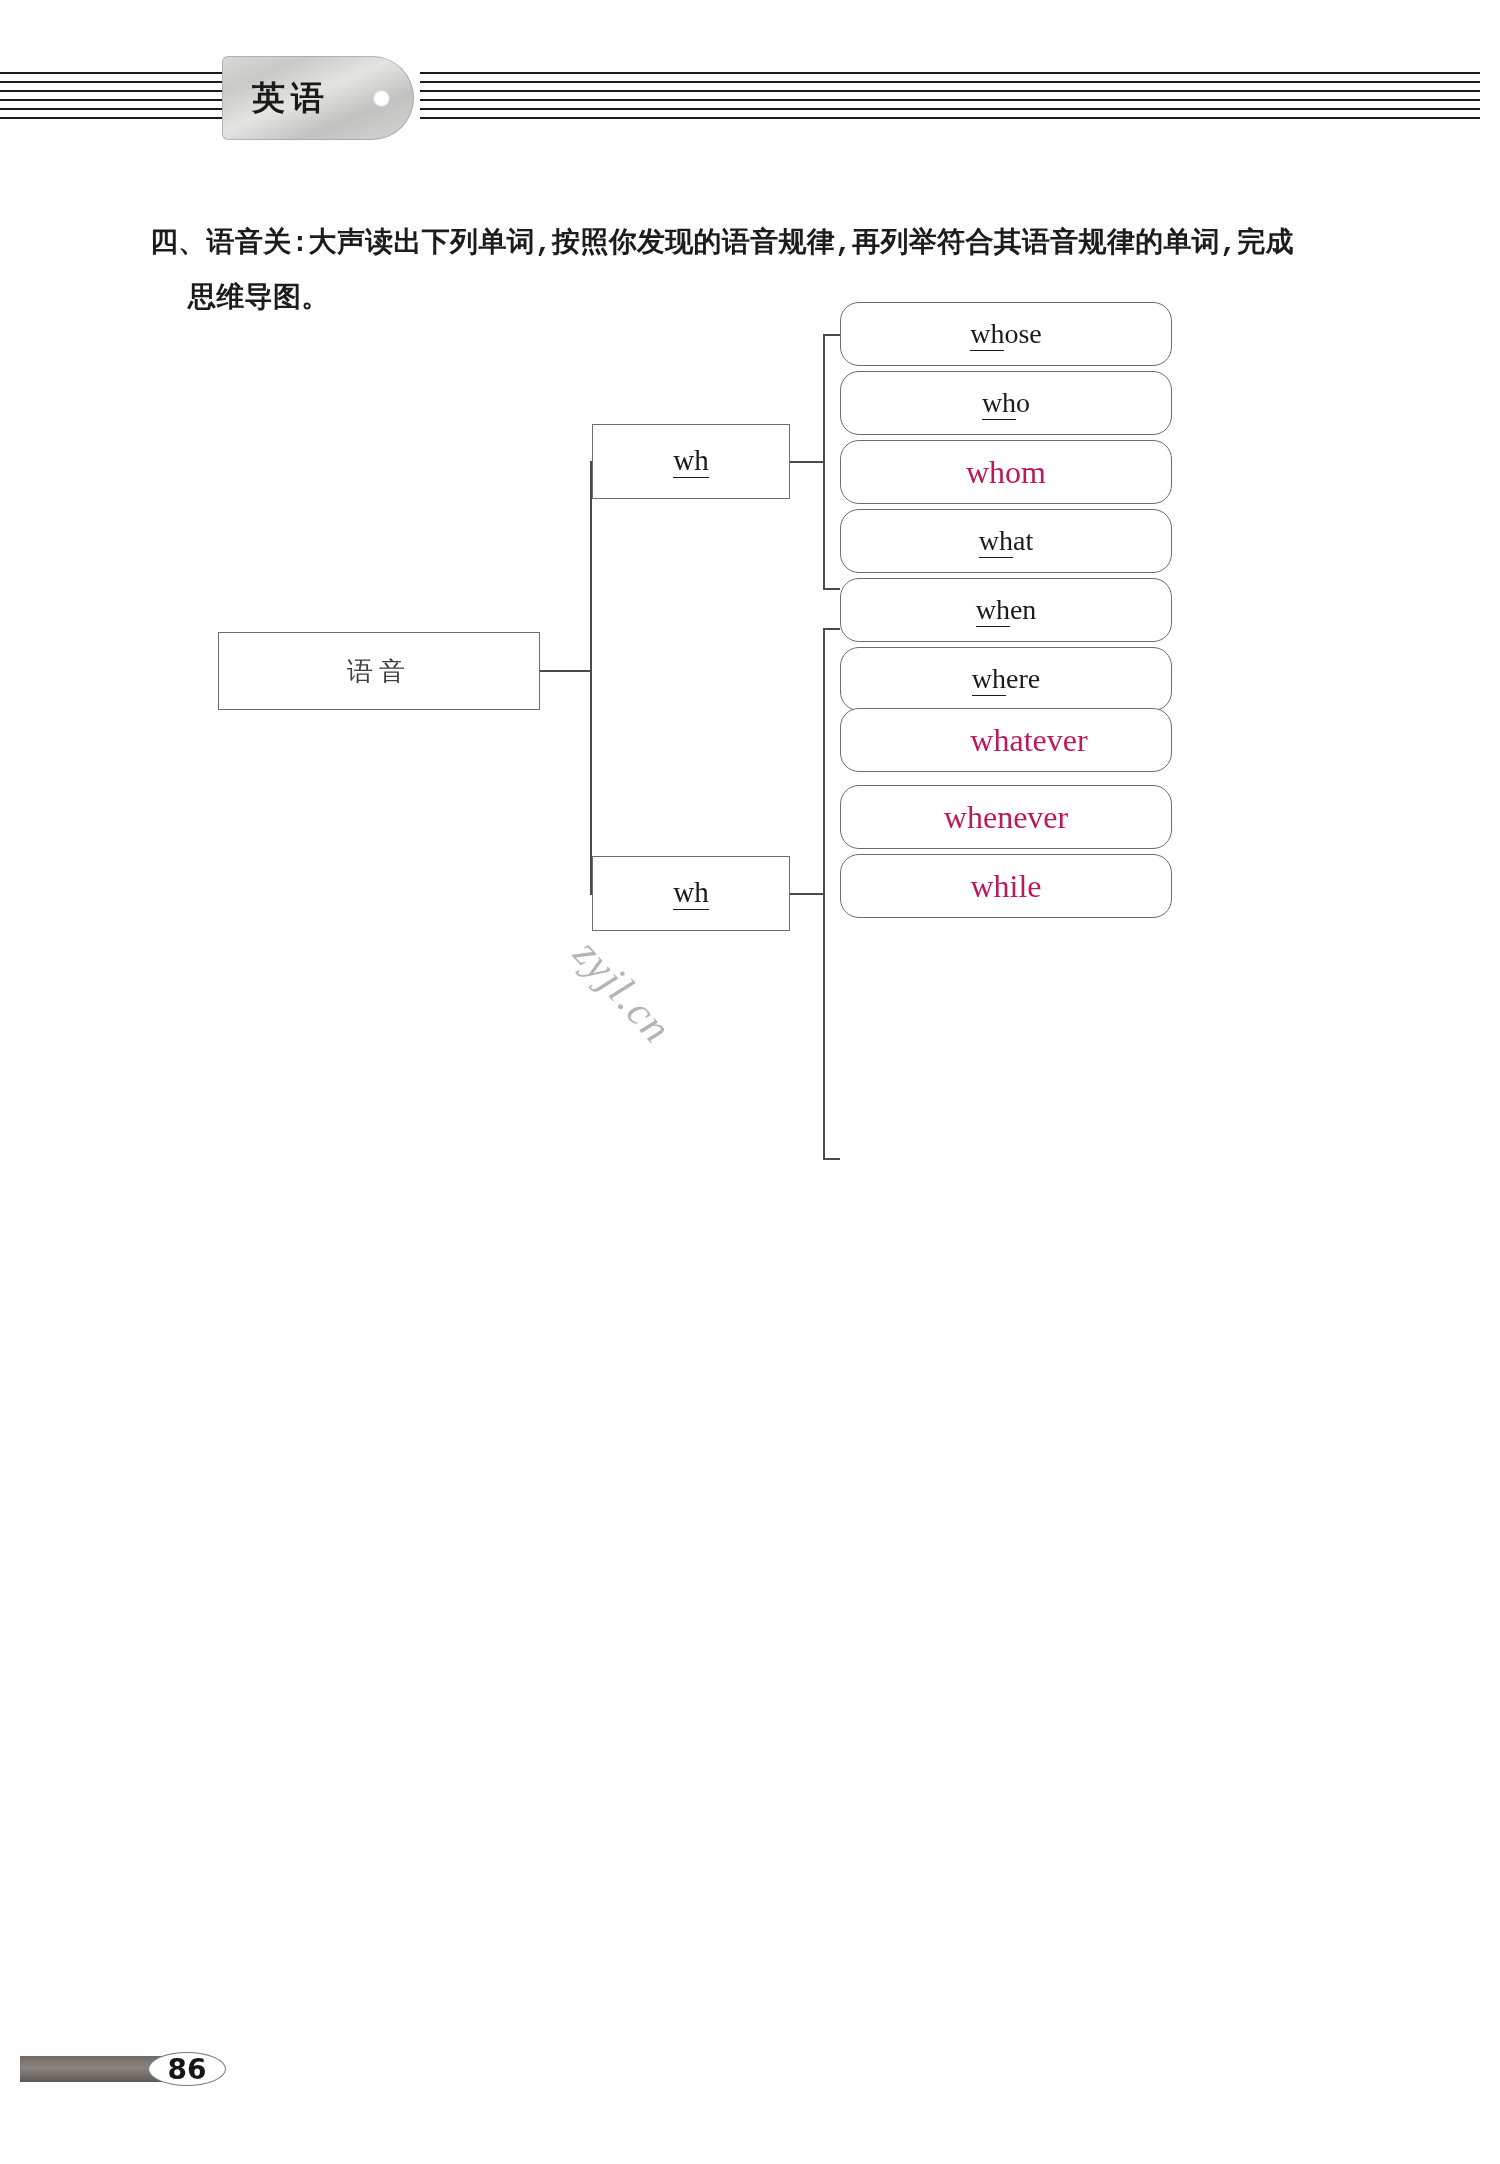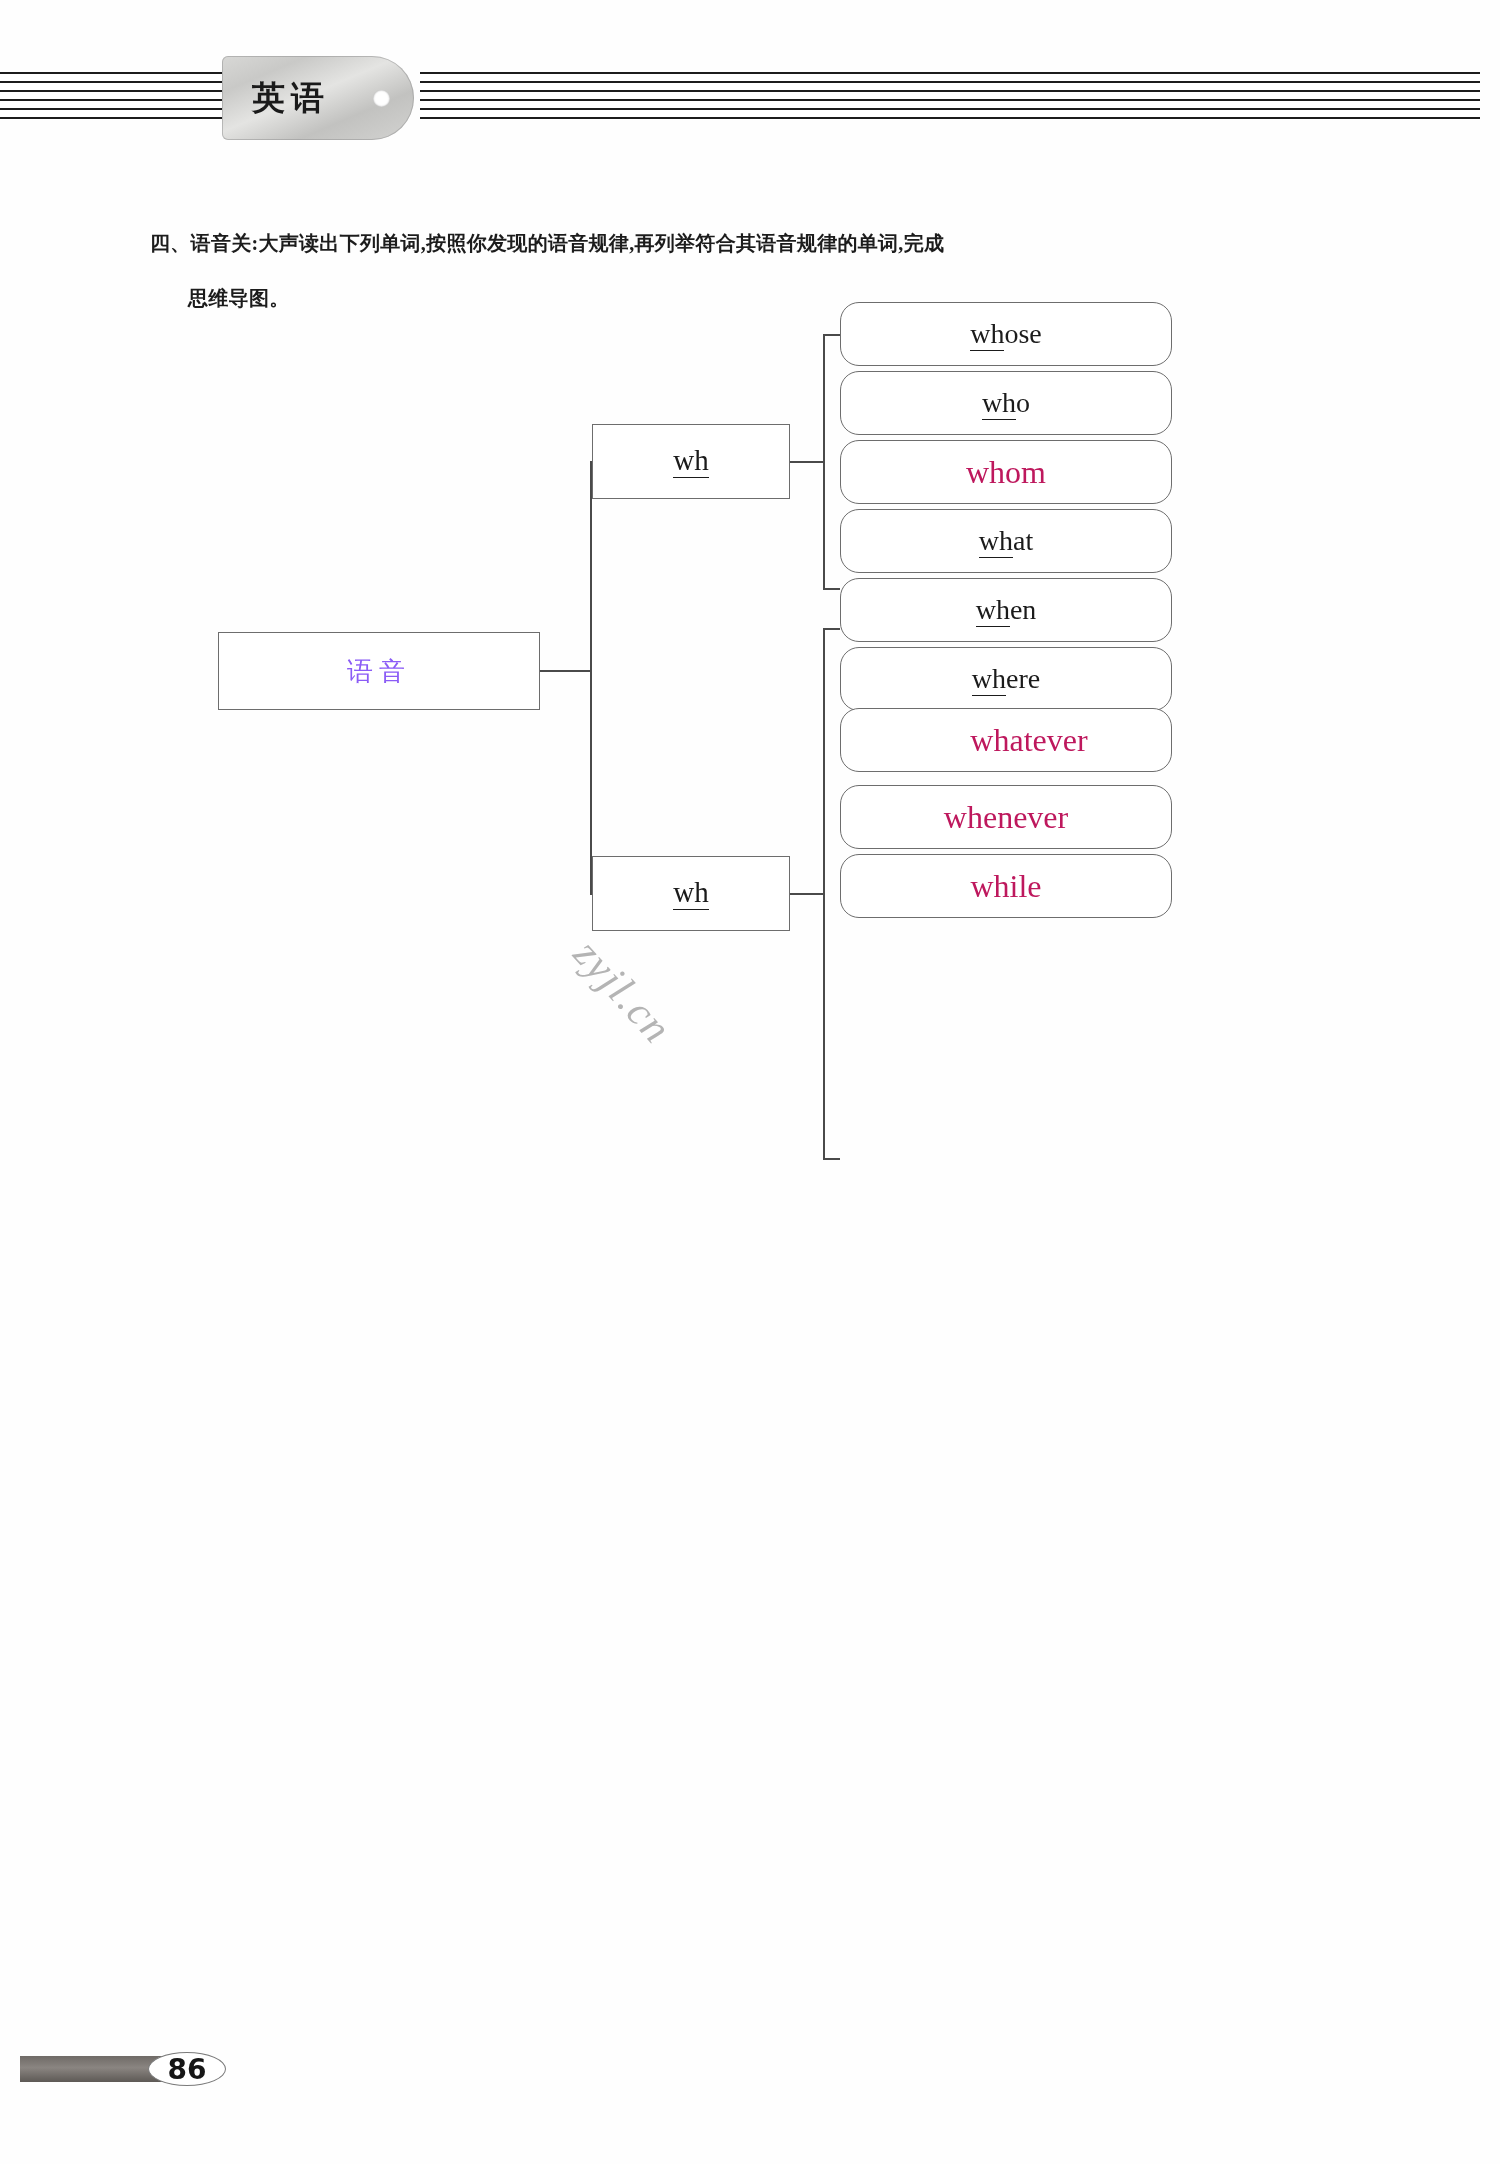--- a/index.html
+++ b/index.html
@@ -36,35 +36,35 @@
   }
   .tag-label {
     font-family:"DejaVu Sans", sans-serif;
     font-weight:700; font-size:33px; color:#1a1a1a;
     letter-spacing:6px; padding-left:30px;
   }
 
   
   .instruction {
     position:absolute; left:150px; top:216px; width:1245px;
-    font-family:Liberation Serif, serif;
-    font-weight:700; font-size:20px; line-height:55px; color:#1c1c1c;
+    font-family:Liberation Mono, monospace;
+    font-weight:700; font-size:28px; line-height:55px; color:#1c1c1c;
     letter-spacing:0.3px;
   }
   .instruction .l2 { display:block; padding-left:38px; }
 
   
   .map { position:absolute; left:0; top:300px; width:1500px; height:920px; }
   .node {
     position:absolute; border:1.6px solid #6d6d6d; background:#fff;
     display:flex; align-items:center; justify-content:center;
   }
   .node-root { left:218px; top:332px; width:322px; height:78px; }
   .node-root .txt {
-    font-family:"DejaVu Sans", sans-serif; font-size:26px; color:#8b5cf6;
+    font-family:"DejaVu Sans", sans-serif; font-size:26px; color:#404040;
     letter-spacing:6px;
   }
   .node-wh { left:592px; width:198px; height:75px; }
   .node-wh.a { top:124px; }
   .node-wh.b { top:556px; }
   .node-wh .txt {
     font-size:29px; color:#1b1b1b;
     border-bottom:1.4px solid #1b1b1b; padding-bottom:2px; line-height:1;
   }
   .leaf { left:840px; width:332px; height:64px;border-radius:19px; }

